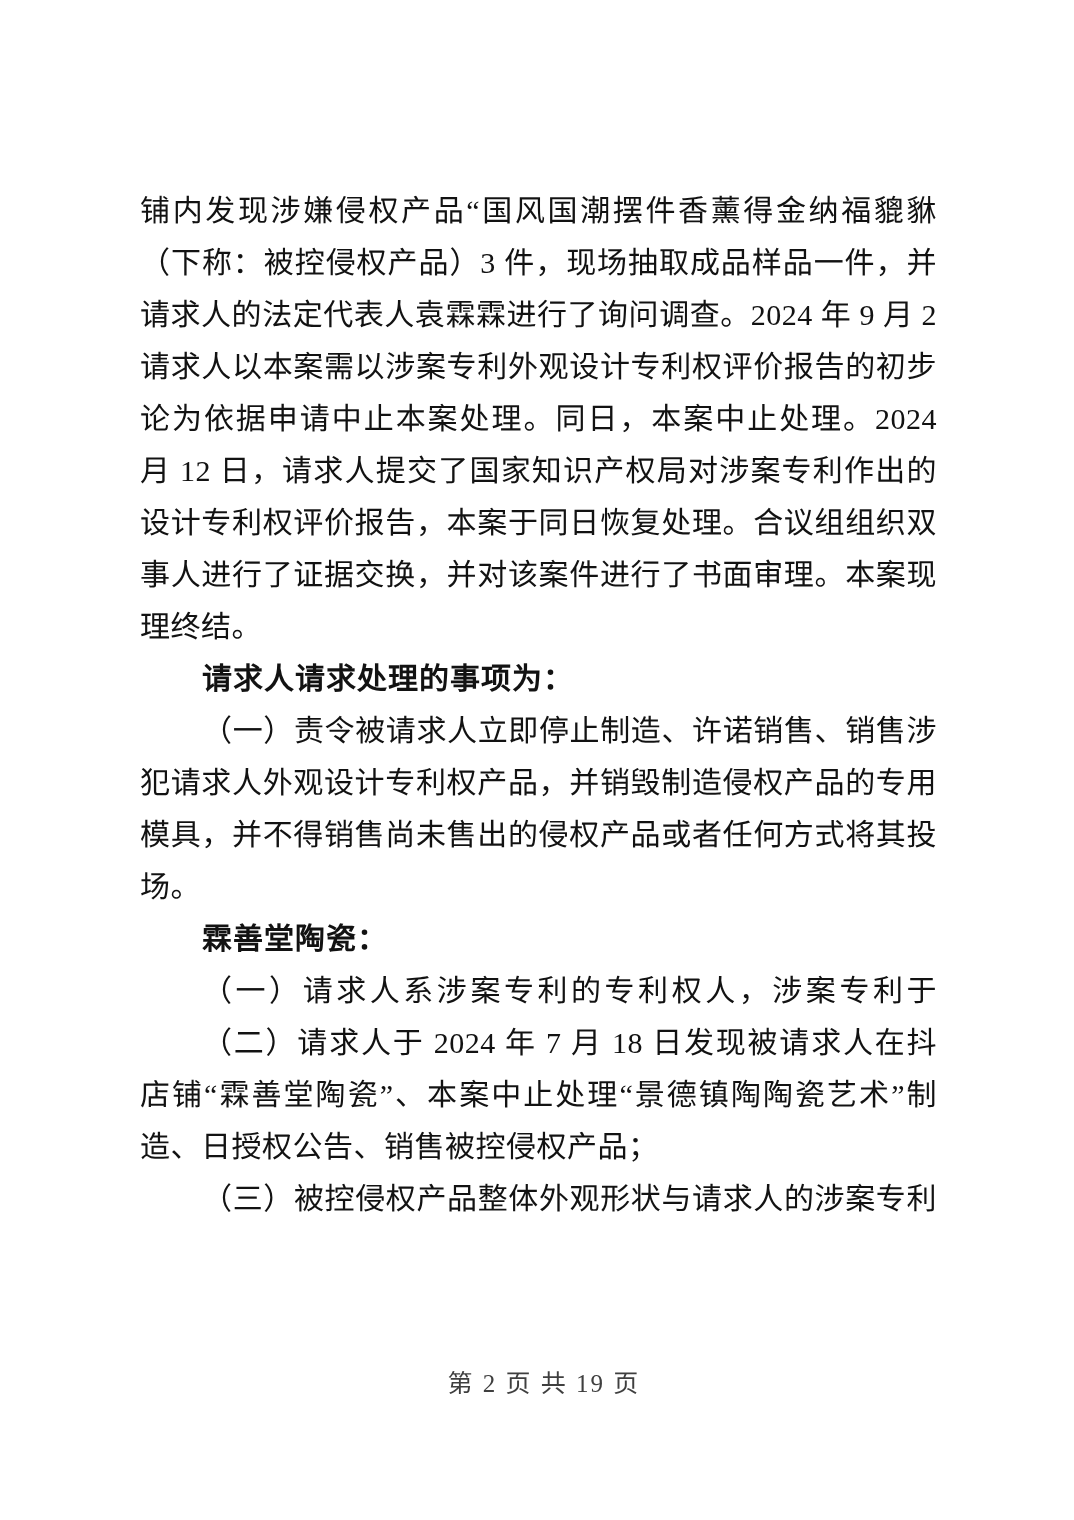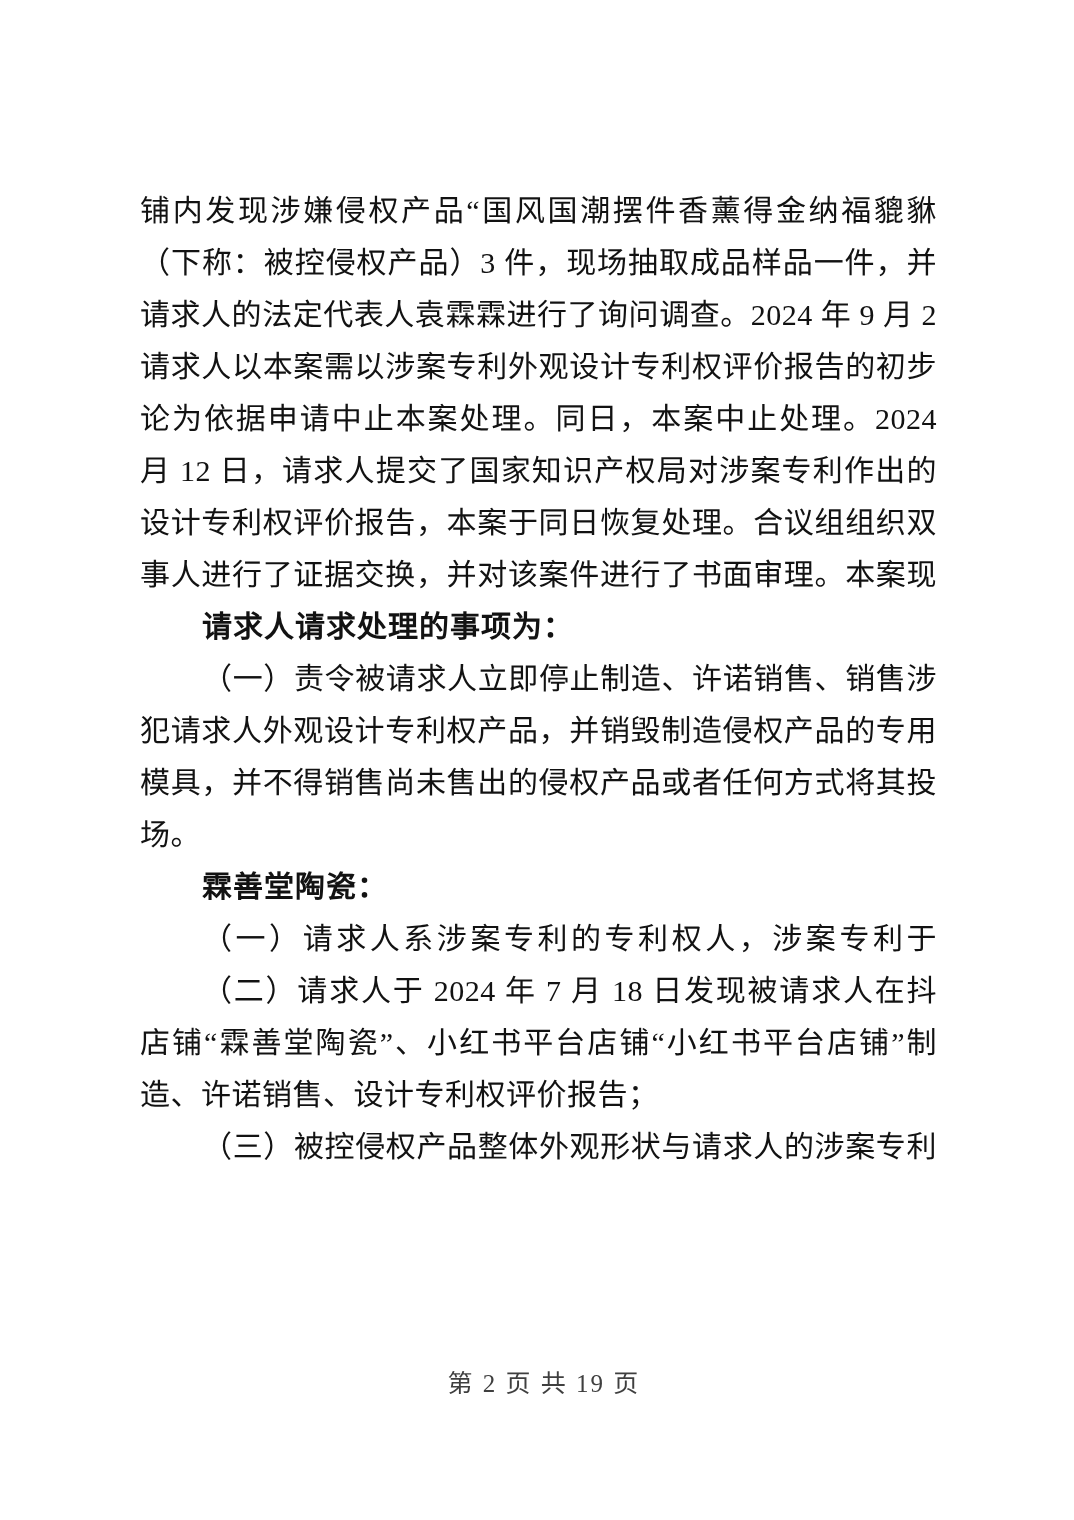--- a/index.html
+++ b/index.html
@@ -58,26 +58,27 @@
 
 <div class="doc-body">
   <div class="line fill">铺内发现涉嫌侵权产品“国风国潮摆件香薰得金纳福貔貅（鎏银）”</div>
   <div class="line fill">（下称：被控侵权产品）3 件，现场抽取成品样品一件，并对被</div>
   <div class="line fill">请求人的法定代表人袁霖霖进行了询问调查。2024 年 9 月 2 日，</div>
   <div class="line fill">请求人以本案需以涉案专利外观设计专利权评价报告的初步结</div>
   <div class="line fill">论为依据申请中止本案处理。同日，本案中止处理。2024 年 10</div>
   <div class="line fill">月 12 日，请求人提交了国家知识产权局对涉案专利作出的外观</div>
   <div class="line fill">设计专利权评价报告，本案于同日恢复处理。合议组组织双方当</div>
   <div class="line fill">事人进行了证据交换，并对该案件进行了书面审理。本案现已审</div>
+  <div class="line">理终结。</div>
   <div class="line indent bold">请求人请求处理的事项为：</div>
   <div class="line indent fill">（一）责令被请求人立即停止制造、许诺销售、销售涉嫌侵</div>
   <div class="line fill">犯请求人外观设计专利权产品，并销毁制造侵权产品的专用设备、</div>
   <div class="line fill">模具，并不得销售尚未售出的侵权产品或者任何方式将其投放市</div>
   <div class="line">场。</div>
   <div class="line indent bold">霖善堂陶瓷：</div>
   <div class="line indent fill">（一）请求人系涉案专利的专利权人，涉案专利于 2024 年</div>
   <div class="line indent fill">（二）请求人于 2024 年 7 月 18 日发现被请求人在抖音平台</div>
-  <div class="line fill">店铺“霖善堂陶瓷”、小红书平台店铺“小红书平台店铺”制</div>
-  <div class="line">造、许诺销售、设计专利权评价报告；</div>
+  <div class="line fill">店铺“霖善堂陶瓷”、本案中止处理“景德镇陶陶瓷艺术”制</div>
+  <div class="line">造、日授权公告、销售被控侵权产品；</div>
   <div class="line indent fill">（三）被控侵权产品整体外观形状与请求人的涉案专利十分</div>
 </div>
 
 <div class="page-footer">第 2 页 共 19 页</div>
 
 </body></html>

